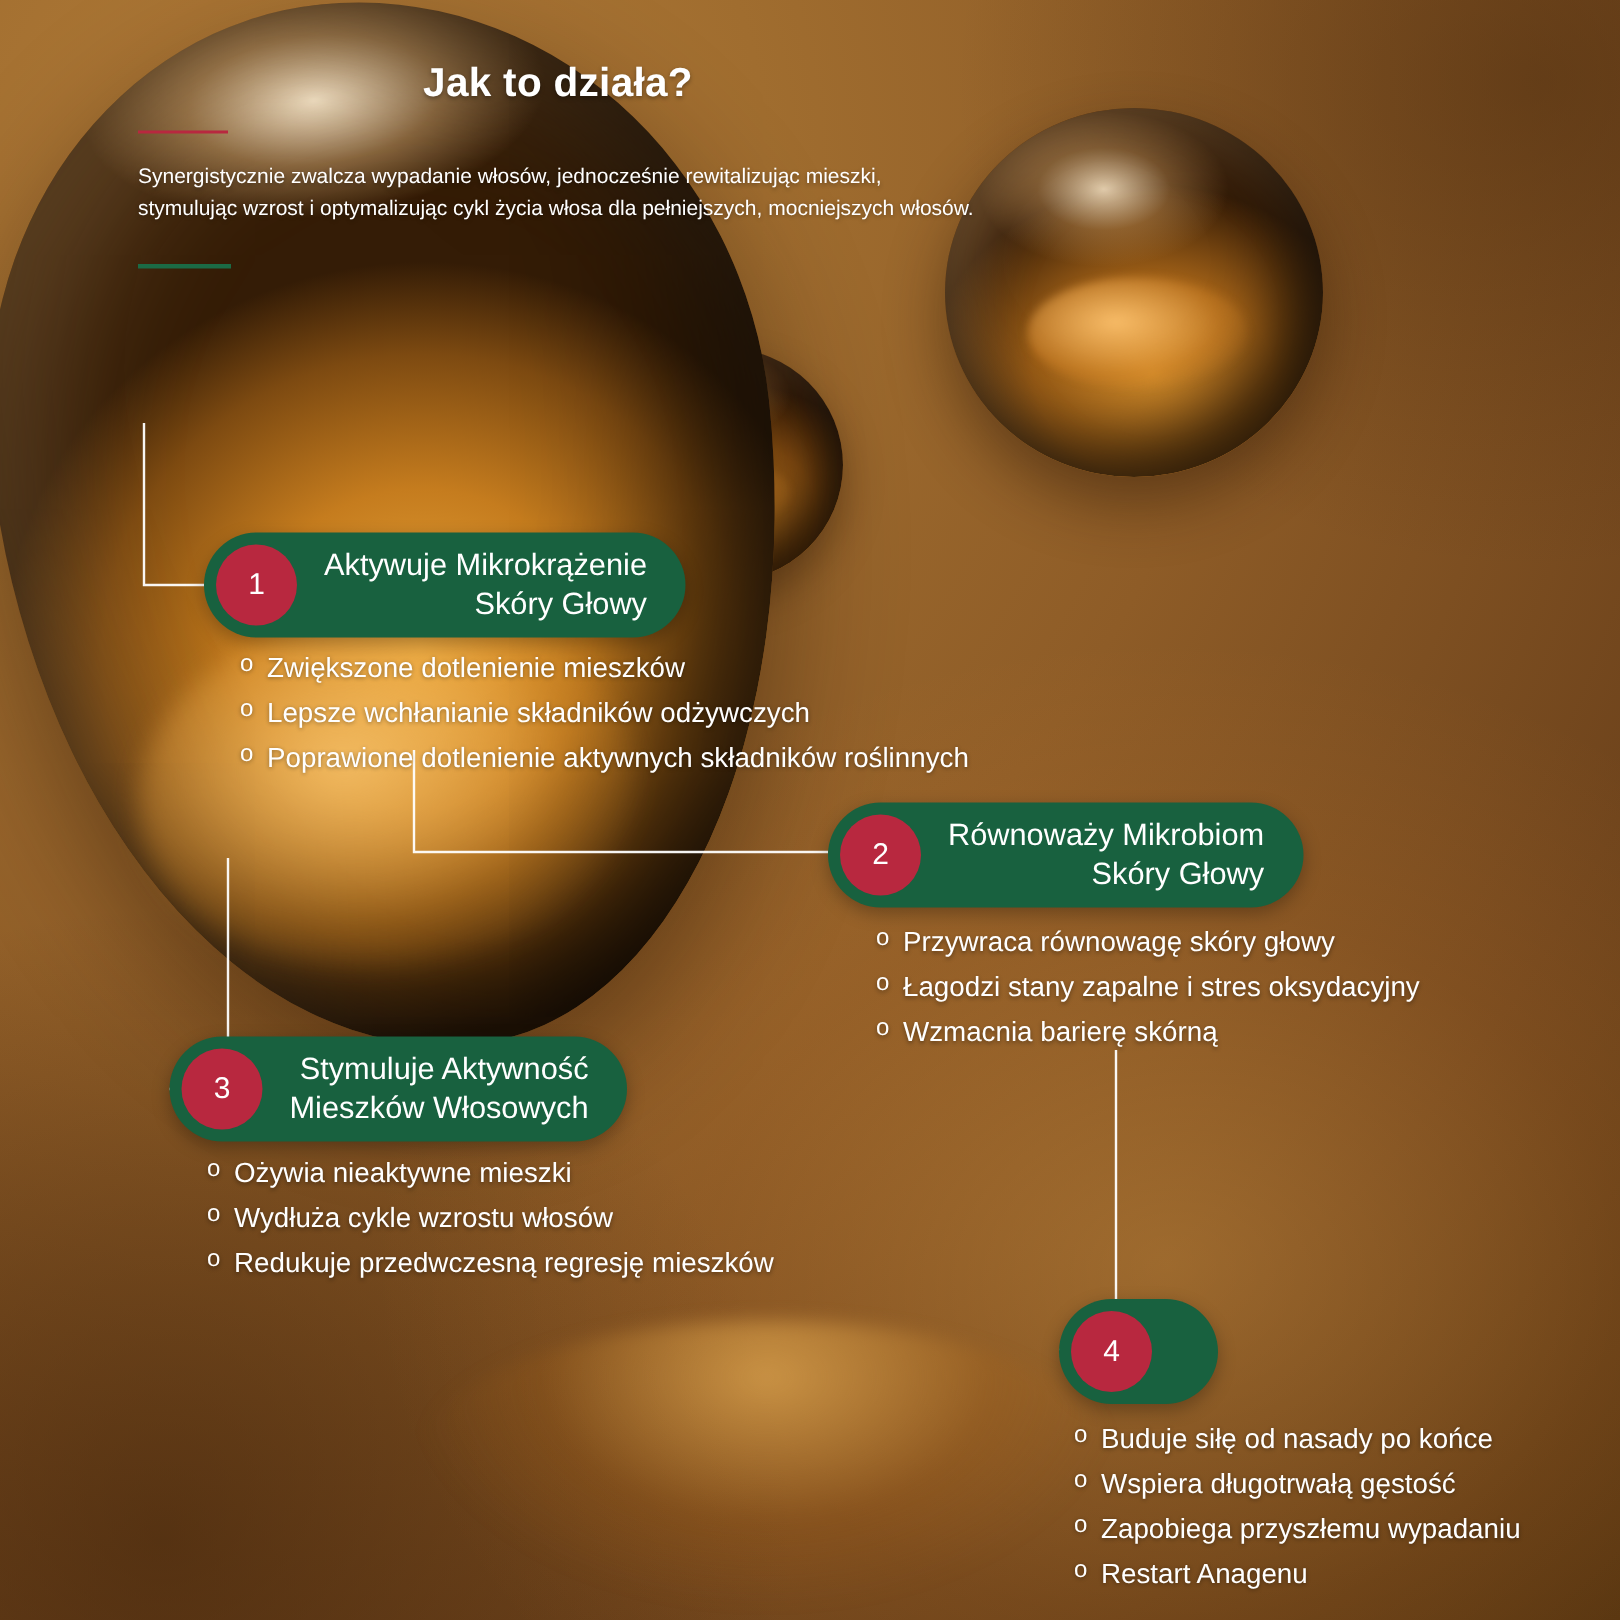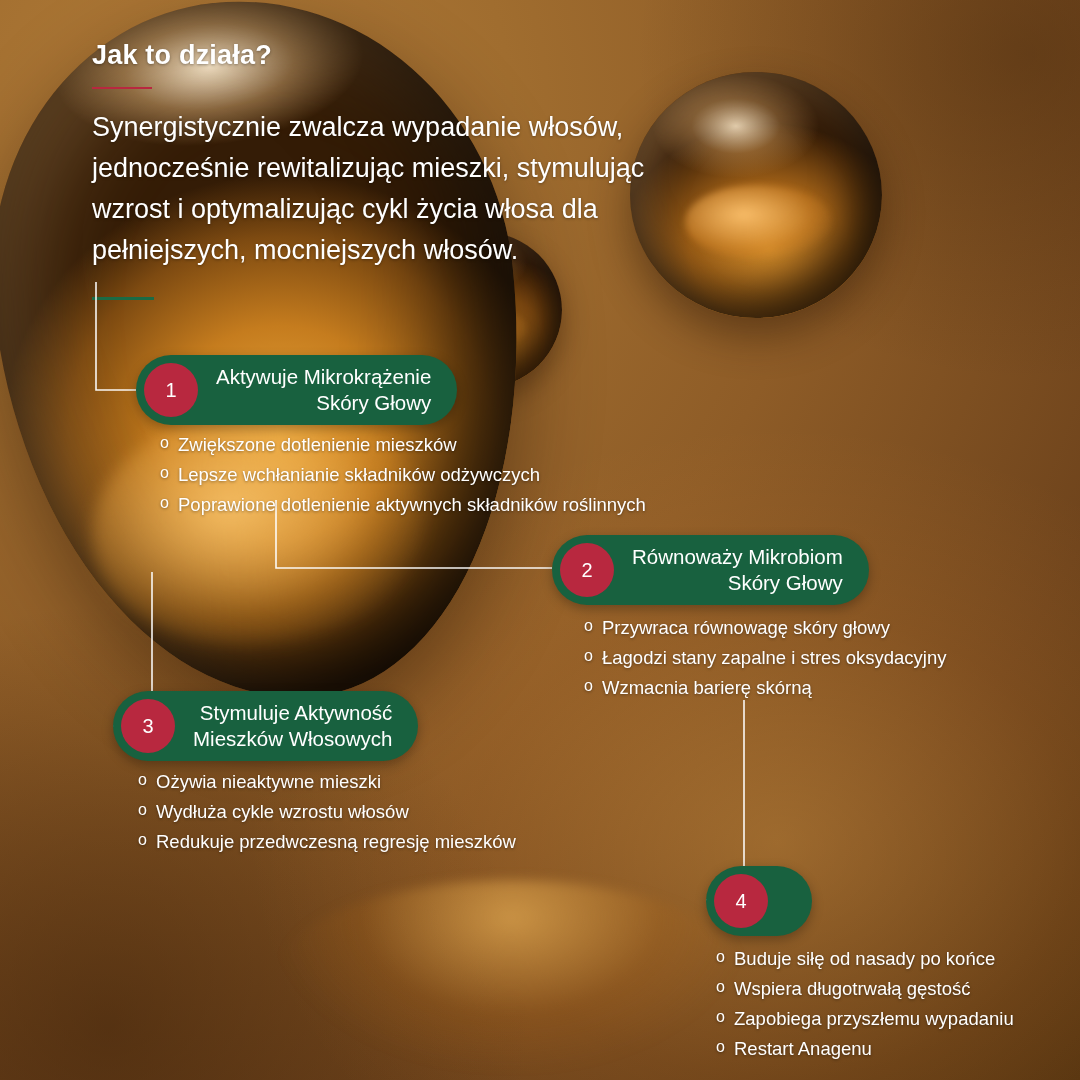--- a/index.html
+++ b/index.html
@@ -122,30 +122,31 @@
     top: 40px;
     width: 560px;
   }
   .title {
     color: #ffffff;
     font-size: 27px;
     font-weight: bold;
     letter-spacing: 0.2px;
     margin: 0;
     text-shadow: 0 1px 3px rgba(0,0,0,0.35);
+    text-align: center;
   }
   .rule-red {
     width: 60px;
     height: 2px;
     background: #b8283f;
     margin: 16px 0 18px 0;
   }
   .intro {
     color: #ffffff;
-    font-size: 27px;
+    font-size: 14px;
     line-height: 1.52;
     text-shadow: 0 1px 3px rgba(0,0,0,0.35);
   }
   .rule-green {
     width: 62px;
     height: 3px;
     background: #1b6b45;
     margin-top: 26px;
   }
 

